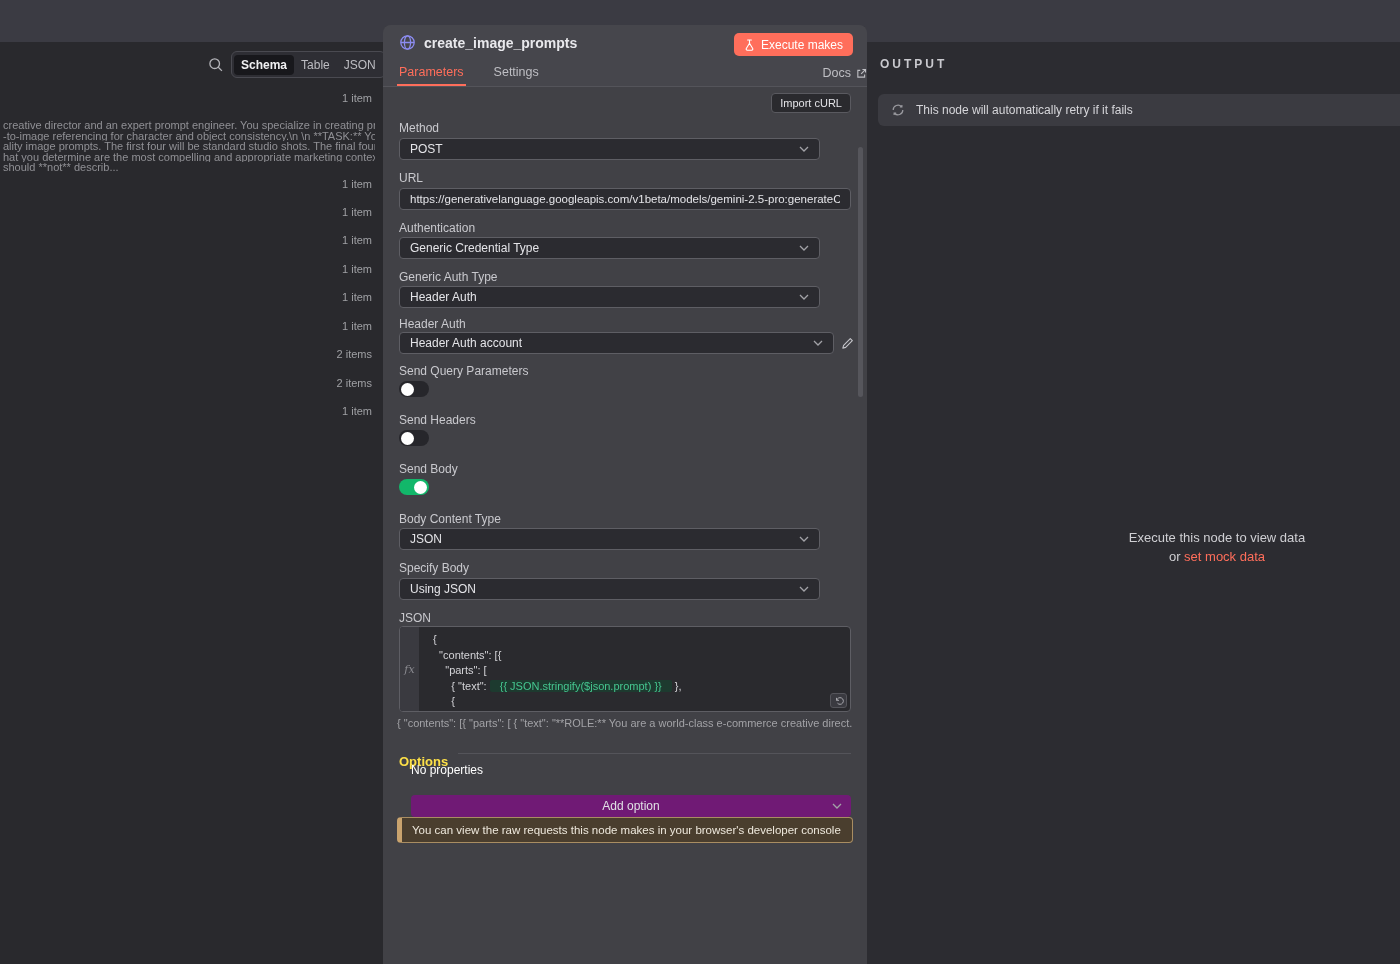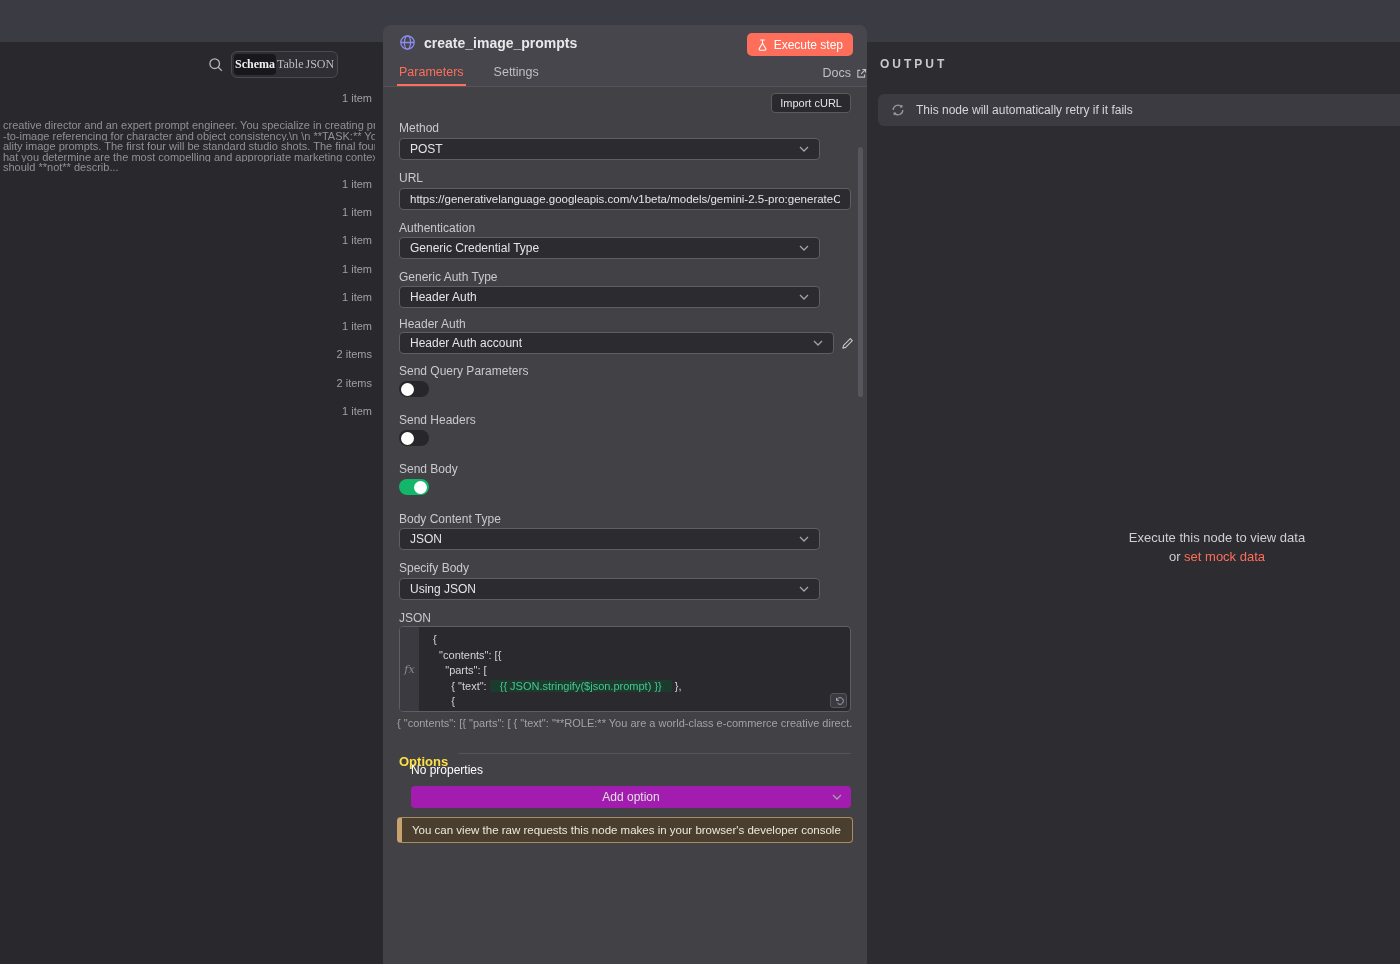--- a/index.html
+++ b/index.html
@@ -6,21 +6,21 @@
   *{box-sizing:border-box;font-family:"Liberation Sans",sans-serif;}
   #app{position:relative;width:1400px;height:964px;background:#29292d;overflow:hidden;}
 
   .topband{position:absolute;left:0;top:0;width:1400px;height:42px;background:#3b3b43;}
 
   
   .input-panel{position:absolute;left:0;top:42px;width:383px;height:922px;}
   .search-icon{position:absolute;left:208px;top:15px;width:16px;height:16px;cursor:pointer;}
   .seg{position:absolute;left:231px;top:9px;height:27px;display:flex;align-items:center;
        background:#2e2e34;border:1px solid #4a4a51;border-radius:6px;padding:2px;}
-  .seg-item{font-size:12px;color:#bdbdc2;padding:3px 1px;border-radius:4px;cursor:pointer;white-space:nowrap;font-family:Liberation Serif, serif;}
+  .seg-item{font-size:12px;color:#bdbdc2;padding:3px 7px;border-radius:4px;cursor:pointer;white-space:nowrap;}
   .seg-item.active{background:#18181c;color:#f0f0f2;font-weight:bold;}
   .item-row{position:absolute;right:11px;font-size:11px;color:#9fa0a4;white-space:nowrap;}
   .preview-text{position:absolute;left:3px;top:78px;width:372px;font-size:11px;line-height:10.5px;color:#909095;}
   .preview-text div{white-space:nowrap;overflow:hidden;}
 
   
   .card{position:absolute;left:383px;top:25px;width:484px;height:939px;background:#414146;
         border-radius:8px 8px 0 0;overflow:hidden;}
   .card-header{position:relative;height:62px;background:#46464c;border-bottom:1px solid #54545a;}
   .title-row{position:absolute;left:16px;top:9px;display:flex;align-items:center;gap:8px;}
@@ -58,22 +58,22 @@
   .code div{white-space:pre;}
   .expr{color:#45c68f;background:#1d3a2f;border-radius:2px;padding:0 10px;}
   .editor-corner{position:absolute;right:3px;bottom:3px;width:17px;height:15px;background:#3a3a40;
                  border:1px solid #55555b;border-radius:3px;display:flex;align-items:center;justify-content:center;cursor:pointer;}
   .code-preview{left:14px;width:456px;font-size:11px;color:#a2a2a6;white-space:nowrap;overflow:hidden;}
 
   .options-head{left:16px;width:452px;display:flex;align-items:center;gap:10px;}
   .options-label{font-size:13px;font-weight:600;color:#fde047;margin-top:16px;}
   .options-rule{flex:1;height:1px;background:#54545a;}
   .no-props{left:28px;font-size:12px;color:#ffffff;text-align:center;}
-  .add-option{left:28px;width:440px;height:22px;background:#a21caf;border-radius:4px;display:flex;
-              align-items:center;justify-content:center;font-size:12px;color:#e0e0e4;cursor:pointer;position:absolute;}
+  .add-option{left:28px;width:440px;height:22px;background:#701a75;border-radius:4px;display:flex;
+              align-items:center;justify-content:center;font-size:12px;color:#e0e0e4;cursor:pointer;position:absolute;margin-top:9px;}
   .add-option .chev{position:absolute;right:9px;top:8px;}
   .notice{left:14px;width:456px;height:26px;background:#4a3e2e;border:1px solid #a98d62;border-left:5px solid #c9a36e;
           border-radius:4px;display:flex;align-items:center;padding:0 10px;font-size:11.5px;color:#eee8dc;white-space:nowrap;overflow:hidden;}
   .scroll-thumb{position:absolute;right:4px;top:60px;width:5px;height:250px;border-radius:3px;background:#56565c;cursor:grab;}
 
   
   .output-panel{position:absolute;left:867px;top:42px;width:700px;height:922px;background:#2c2c31;}
   .output-title{position:absolute;left:13px;top:15px;font-size:12px;font-weight:bold;letter-spacing:3px;color:#c9c9ce;}
   .retry-banner{position:absolute;left:11px;top:52px;width:678px;height:32px;background:#3b3b41;border-radius:6px;
                 display:flex;align-items:center;gap:11px;padding:0 13px;font-size:12px;color:#d6d6da;}
@@ -125,21 +125,21 @@
           <circle cx="8" cy="8" r="6.3" fill="none" stroke="#8c8cf0" stroke-width="1.2"></circle>
           <ellipse cx="8" cy="8" rx="2.9" ry="6.3" fill="none" stroke="#8c8cf0" stroke-width="1.2"></ellipse>
           <path d="M1.7 8h12.6" fill="none" stroke="#8c8cf0" stroke-width="1.2"></path>
         </svg>
         <span class="node-title">create_image_prompts</span>
       </div>
       <div class="exec-btn">
         <svg width="11" height="12" viewBox="0 0 11 12">
           <path d="M3.6 1h3.8M5.5 1v3.2l-3.2 5.3A1.15 1.15 0 0 0 3.3 11.2h4.4a1.15 1.15 0 0 0 1-1.7L5.5 4.2V1" fill="none" stroke="#fff" stroke-width="1.1" stroke-linecap="round" stroke-linejoin="round"></path>
         </svg>
-        <span>Execute step</span>
+        <span>Execute makes</span>
       </div>
       <div class="tabs-row">
         <div class="tab active">Parameters</div>
         <div class="tab">Settings</div>
       </div>
       <div class="docs-link">
         <span>Docs</span>
         <svg width="11" height="11" viewBox="0 0 12 12">
           <path d="M4.6 2.6H2v7.4h7.4V7.2M7 1.6h3.4V5M10.2 1.8L5.6 6.4" fill="none" stroke="#bfbfc4" stroke-width="1.2"></path>
         </svg>

